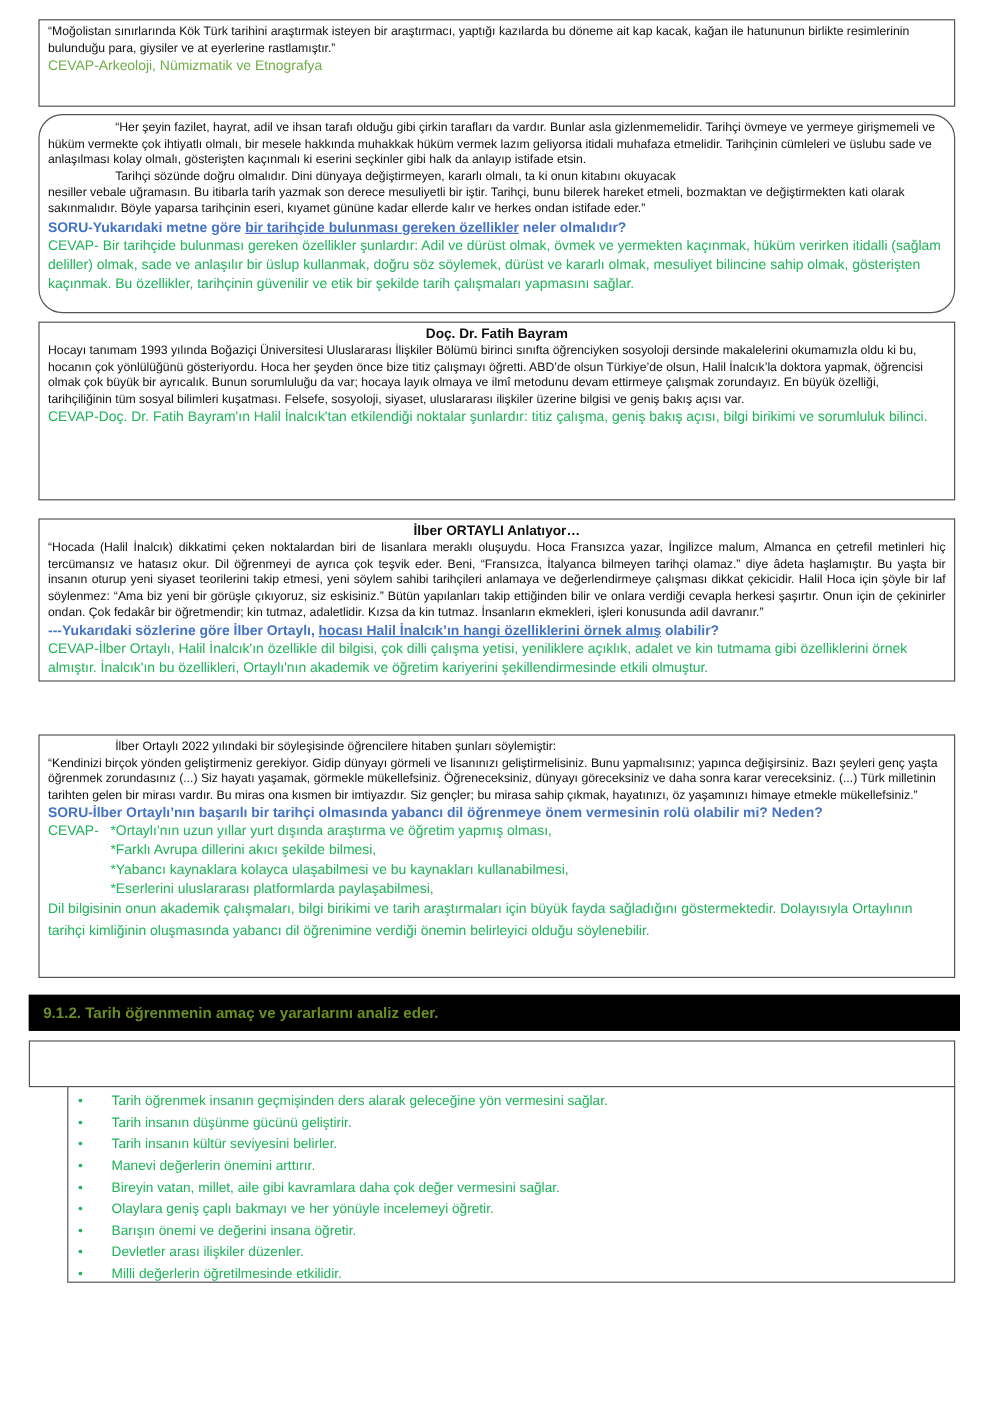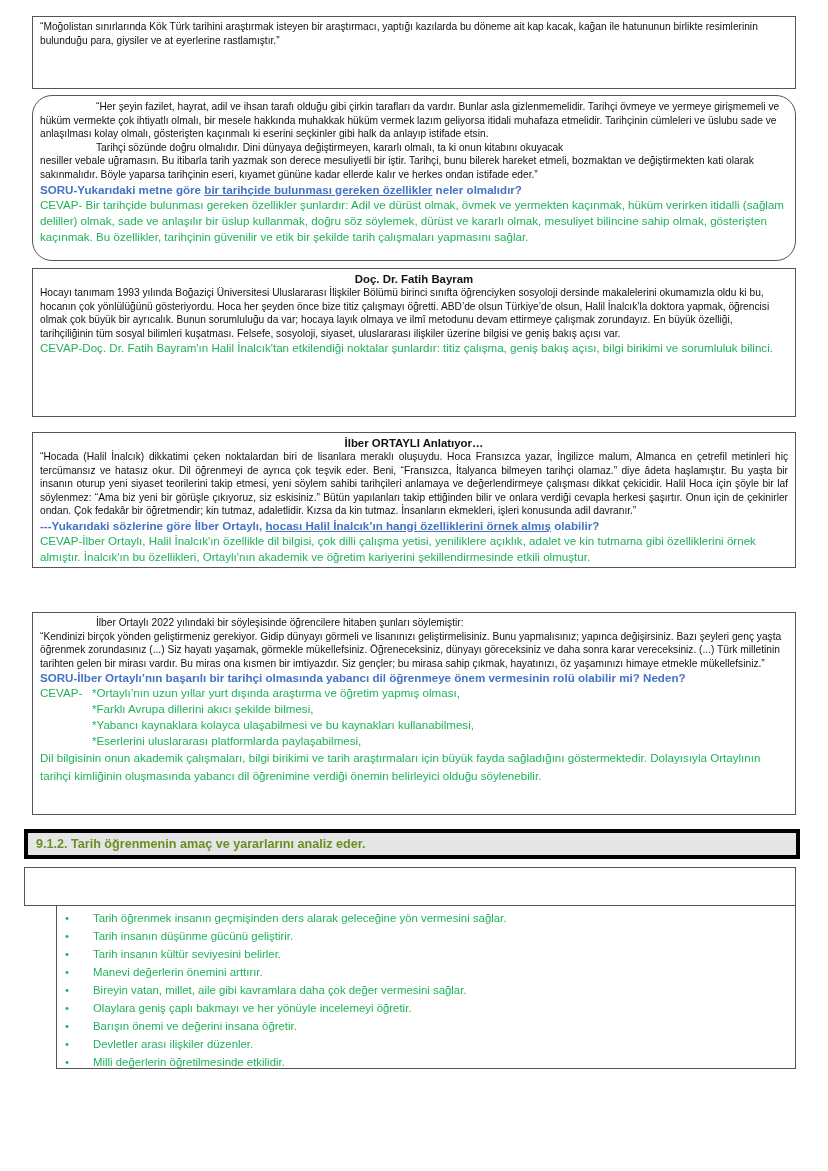--- a/index.html
+++ b/index.html
@@ -10,31 +10,32 @@
   .q { font-size: 11.6px; line-height: 15px; font-weight: bold; color: #4472c4; margin: 0; }
   .a { font-size: 11.6px; line-height: 16px; color: #1fb35a; margin: 0; }
   .a-olive { color: #70ad47; }
   .indent { text-indent: 56px; }
   .title { text-align: center; font-weight: bold; font-size: 11.4px; line-height: 14px; margin: 0; }
   .u { text-decoration: underline; }
   .justify { text-align: justify; }
   .ans-line { display: block; }
   .ans-indent { padding-left: 52px; }
   .yellow { position: absolute; left: 24px; top: 829px; width: 776px; height: 30px;
-            background: #e5e5e5; border: 4px solid #000; box-sizing: border-box;
+            background: #000000; border: 4px solid #000; box-sizing: border-box;
             font-weight: bold; font-size: 12.6px; color: #6b8e23; padding: 4px 8px; }
   ul.bul { list-style: none; margin: 0; padding: 0; }
   ul.bul li { position: relative; padding-left: 36px; font-size: 11.4px; line-height: 18px; color: #1fb35a; }
   ul.bul li .dot { position: absolute; left: 8px; top: 0; }
 </style>
 </head>
 <body>
 
 <div class="box" style="left:32px; top:16px; width:764px; height:73px; padding:3px 7px;">
   <p class="p">“Moğolistan sınırlarında Kök Türk tarihini araştırmak isteyen bir araştırmacı, yaptığı kazılarda bu döneme ait kap kacak, kağan ile hatununun birlikte resimlerinin bulunduğu para, giysiler ve at eyerlerine rastlamıştır.”</p>
+  <p class="a a-olive">CEVAP-Arkeoloji, Nümizmatik ve Etnografya</p>
 </div>
 
 <div class="box" style="left:32px; top:95px; width:764px; height:166px; padding:4px 7px;border-radius:20px;">
   <p class="p indent">“Her şeyin fazilet, hayrat, adil ve ihsan tarafı olduğu gibi çirkin tarafları da vardır. Bunlar asla gizlenmemelidir. Tarihçi övmeye ve yermeye girişmemeli ve hüküm vermekte çok ihtiyatlı olmalı, bir mesele hakkında muhakkak hüküm vermek lazım geliyorsa itidali muhafaza etmelidir. Tarihçinin cümleleri ve üslubu sade ve anlaşılması kolay olmalı, gösterişten kaçınmalı ki eserini seçkinler gibi halk da anlayıp istifade etsin.</p>
   <p class="p indent">Tarihçi sözünde doğru olmalıdır. Dini dünyaya değiştirmeyen, kararlı olmalı, ta ki onun kitabını okuyacak</p>
   <p class="p">nesiller vebale uğramasın. Bu itibarla tarih yazmak son derece mesuliyetli bir iştir. Tarihçi, bunu bilerek hareket etmeli, bozmaktan ve değiştirmekten kati olarak sakınmalıdır. Böyle yaparsa tarihçinin eseri, kıyamet gününe kadar ellerde kalır ve herkes ondan istifade eder.”</p>
   <p class="q"><span>SORU-Yukarıdaki metne göre </span><span class="u">bir tarihçide bulunması gereken özellikler</span><span> neler olmalıdır?</span></p>
   <p class="a">CEVAP- Bir tarihçide bulunması gereken özellikler şunlardır: Adil ve dürüst olmak, övmek ve yermekten kaçınmak, hüküm verirken itidalli (sağlam deliller) olmak, sade ve anlaşılır bir üslup kullanmak, doğru söz söylemek, dürüst ve kararlı olmak, mesuliyet bilincine sahip olmak, gösterişten kaçınmak. Bu özellikler, tarihçinin güvenilir ve etik bir şekilde tarih çalışmaları yapmasını sağlar.</p>
 </div>
 

